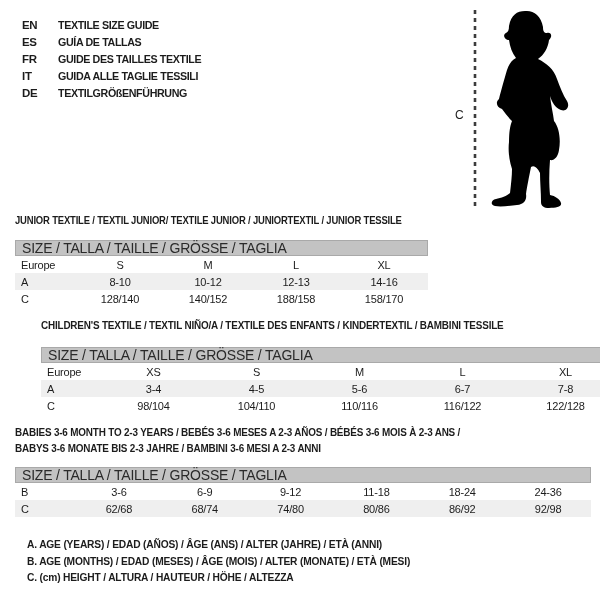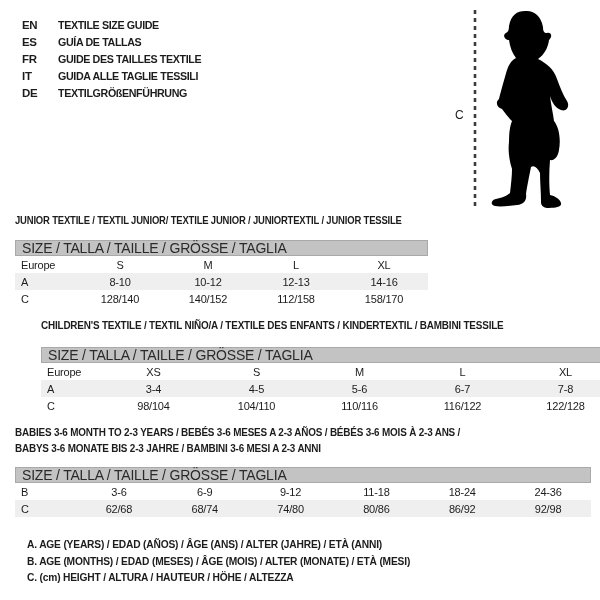--- a/index.html
+++ b/index.html
@@ -134,21 +134,21 @@
         <span class="tlabel">A</span>
         <span class="tcell">8-10</span>
         <span class="tcell">10-12</span>
         <span class="tcell">12-13</span>
         <span class="tcell">14-16</span>
       </div>
       <div class="trow">
         <span class="tlabel">C</span>
         <span class="tcell">128/140</span>
         <span class="tcell">140/152</span>
-        <span class="tcell">112/158</span>
+        <span class="tcell">188/158</span>
         <span class="tcell">158/170</span>
       </div>
     </div>
   </div>
 
   <div class="section sec2">
     <div class="tbl-title">CHILDREN'S TEXTILE / TEXTIL NIÑO/A / TEXTILE DES ENFANTS / KINDERTEXTIL / BAMBINI TESSILE</div>
     <div>
       <div class="thead">
         <span>SIZE / TALLA / TAILLE / GRÖSSE / TAGLIA</span>

